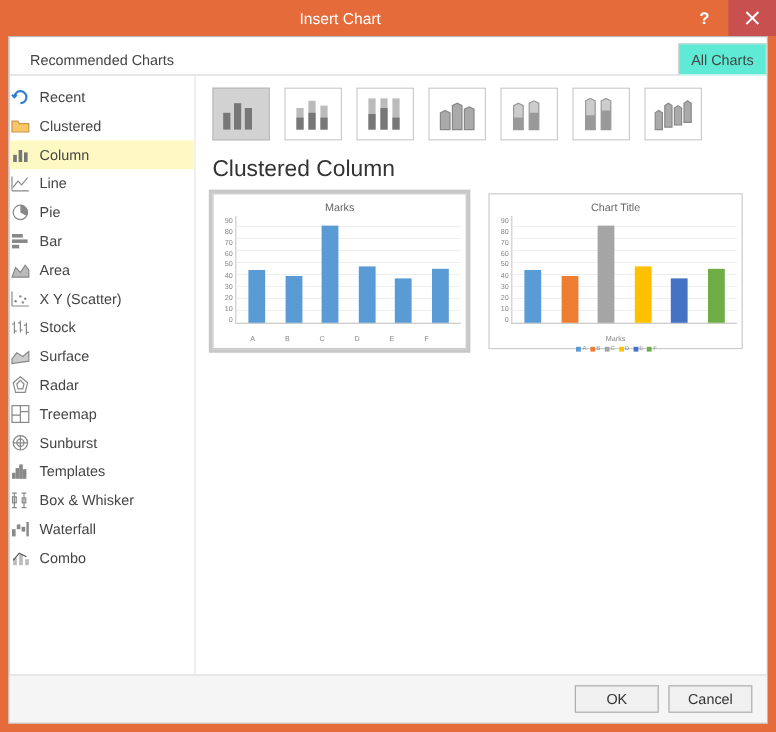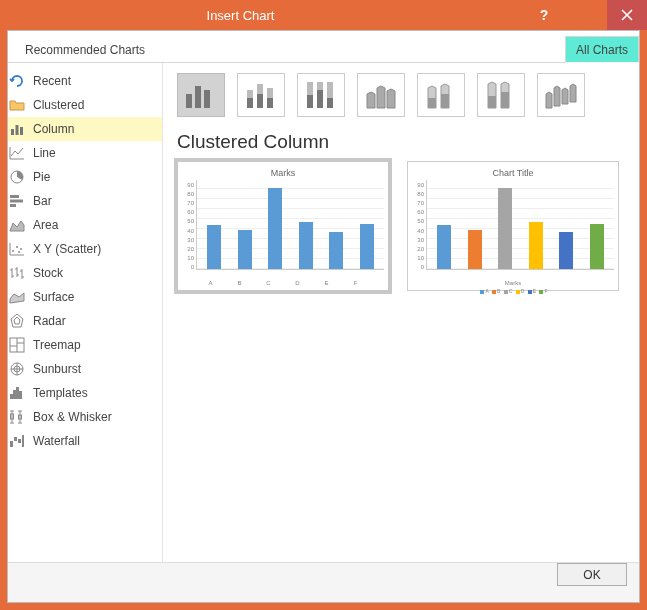--- a/index.html
+++ b/index.html
@@ -1,19 +1,19 @@
 <!DOCTYPE html>
 <html><head>
 <meta charset="utf-8">
 <style>
   * { box-sizing: border-box; margin: 0; padding: 0; font-family: "Segoe UI", Tahoma, sans-serif; }
   body { background: #e66b3a; width: 647px; height: 610px; overflow: hidden; }
 
   
-  .titlebar { height: 30px; display: flex; align-items: center; position: relative; gap: 43px; }
+  .titlebar { height: 30px; display: flex; align-items: center; position: relative; }
   .titlebar-title { flex: 1; text-align: center; color: #fff; font-size: 13px; }
   .titlebar-btn { width: 40px; height: 30px; display: flex; align-items: center; justify-content: center; color: #fff; font-size: 14px; }
   .titlebar-help { font-weight: bold; }
   .titlebar-close { background: #c8504f; font-size: 18px; line-height: 1; }
 
   
   .panel { position: absolute; left: 7px; right: 7px; top: 30px; bottom: 7px; background: #fff; border: 1px solid #bbb; }
 
   
   .tabs { display: flex; align-items: flex-end; height: 32px; padding-left: 6px; border-bottom: 1px solid #d7d7d7; justify-content: space-between; }
@@ -56,21 +56,21 @@
   .b-gray { background: #a5a5a5; }
   .b-yellow { background: #ffc000; }
   .b-darkblue { background: #4472c4; }
   .b-green { background: #70ad47; }
   .xaxis { display: flex; justify-content: space-around; font-size: 6px; color: #888; padding: 0 14px 0 14px; }
   .xaxis-lbl { width: 14px; text-align: center; }
   .legend { text-align:center; font-size:5px; color:#888; margin-top:2px; }
   .legend .sw { display:inline-block; width:4px; height:4px; margin:0 1px -1px 2px; }
 
   
-  .footer { position: absolute; bottom: 0; left: 0; right: 0; height: 40px; border-top: 1px solid #ddd; display: flex; justify-content: flex-end; gap: 8px; padding-right: 12px; background: #f5f5f5; }
+  .footer { position: absolute; bottom: 0; left: 0; right: 0; height: 40px; border-top: 1px solid #ddd; display: flex; align-items: center; justify-content: flex-end; gap: 8px; padding-right: 12px; background: #f5f5f5; }
   .btn { min-width: 70px; height: 23px; border: 1px solid #adadad; background: #f0f0f0; font-size: 12px; color: #333; cursor: pointer; }
 </style>
 </head>
 <body>
 
 <div class="titlebar">
   <div class="titlebar-title">Insert Chart</div>
   <div class="titlebar-btn titlebar-help">?</div>
   <div class="titlebar-btn titlebar-close">
     <svg width="12" height="12" viewBox="0 0 12 12">
@@ -233,20 +233,31 @@
       <div class="side-item">
         <span class="side-icon">
             <svg viewBox="0 0 16 16">
               <rect x="1" y="8" width="3" height="6" fill="#888"></rect>
               <rect x="5" y="4" width="3" height="4" fill="#888"></rect>
               <rect x="9" y="6" width="3" height="4" fill="#888"></rect>
               <rect x="13" y="2" width="2" height="12" fill="#888"></rect>
             </svg>
           </span>
         <span>Waterfall</span>
+      </div>
+      <div class="side-item">
+        <span class="side-icon">
+            <svg viewBox="0 0 16 16">
+              <rect x="2" y="8" width="3" height="6" fill="#bbb"></rect>
+              <rect x="7" y="5" width="3" height="9" fill="#bbb"></rect>
+              <rect x="12" y="9" width="3" height="5" fill="#bbb"></rect>
+              <path d="M2 10 L7 4 L13 7" stroke="#555" fill="none"></path>
+            </svg>
+          </span>
+        <span>Combo</span>
       </div>
     </div>
 
     <div class="rightpane">
 
       <div class="subtypes">
         <div class="sub-item selected">
           <svg viewBox="0 0 36 30">
               <rect x="3" y="14" width="6" height="14" fill="#777"></rect>
               <rect x="12" y="6" width="6" height="22" fill="#777"></rect>
@@ -380,15 +391,16 @@
             <span class="sw b-green"></span><span>F</span>
           </div>
         </div>
 
       </div>
     </div>
   </div>
 
   <div class="footer">
     <button class="btn">OK</button>
+    <button class="btn">Cancel</button>
   </div>
 
 </div>
 
 </body></html>

